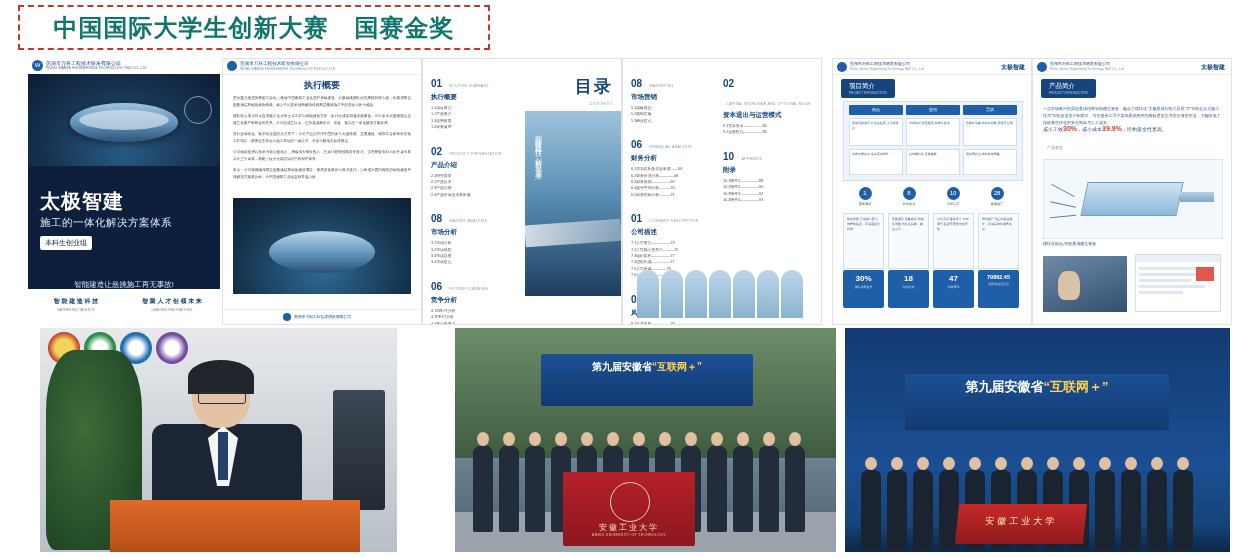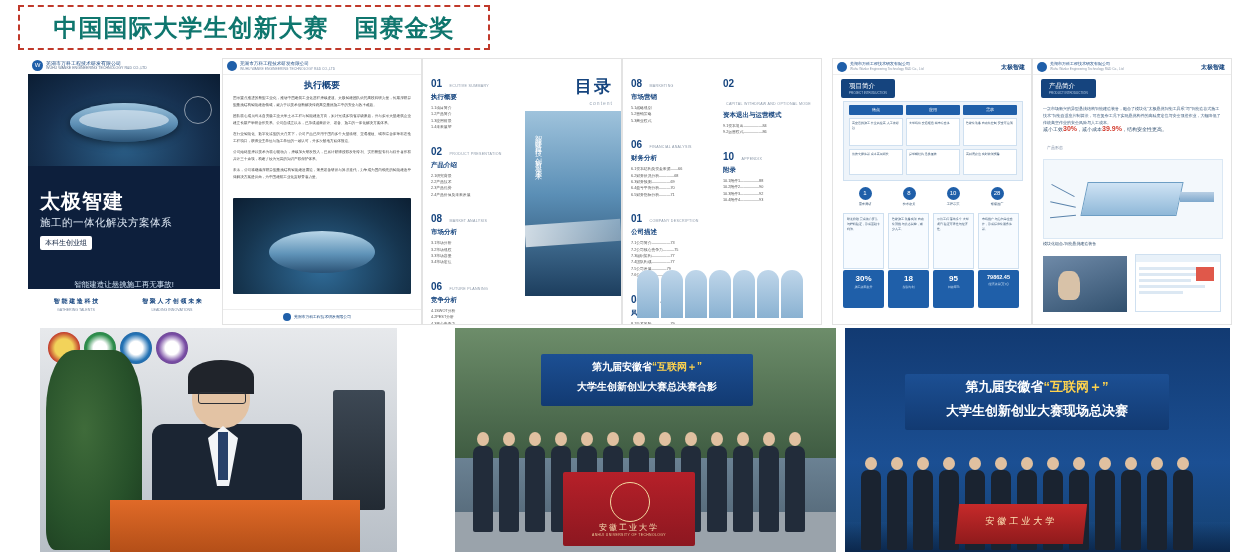--- a/index.html
+++ b/index.html
@@ -465,21 +465,21 @@
     <div class="stats">
       <div class="sb" style="left:0;">
         <b>30%</b>
         <span>施工效率提升</span>
       </div>
       <div class="sb" style="left:45px;">
         <b>18</b>
         <span>发明专利</span>
       </div>
       <div class="sb" style="left:90px;">
-        <b>95</b>
+        <b>47</b>
         <span>回收率%</span>
       </div>
       <div class="sb" style="left:135px;">
         <b style="font-size:5.5px;">79862.45</b>
         <span>经济效益(万元)</span>
       </div>
     </div>
   </div>
 
   <div class="card" id="slide-prod">
@@ -558,36 +558,34 @@
       <i style="left:208px;"></i>
         <i style="left:234px;"></i>
         <i style="left:260px;"></i>
         <i style="left:286px;"></i>
       <i style="left:312px;"></i>
     </div>
     <div class="blue-banner bn">
       <div class="l1">
         <span>第九届安徽省</span><em>“互联网＋”</em>
       </div>
-      <div class="l2">大学生创新创业大赛总决赛合影</div>
     </div>
     <div class="flag">
       <div class="circle"></div>
       <div class="cn">安徽工业大学</div>
       <div class="en">ANHUI UNIVERSITY OF TECHNOLOGY</div>
     </div>
   </div>
 
   <div class="photo-card" id="photo-group2">
     <div class="skyline"></div>
     <div class="blue-banner bn">
       <div class="l1">
         <span>第九届安徽省</span><em>“互联网＋”</em>
       </div>
-      <div class="l2">大学生创新创业大赛现场总决赛</div>
     </div>
     <div class="people">
       <i style="left:0;"></i>
         <i style="left:26px;"></i>
         <i style="left:52px;"></i>
         <i style="left:78px;"></i>
       <i style="left:104px;"></i>
         <i style="left:130px;"></i>
         <i style="left:156px;"></i>
         <i style="left:182px;"></i>

